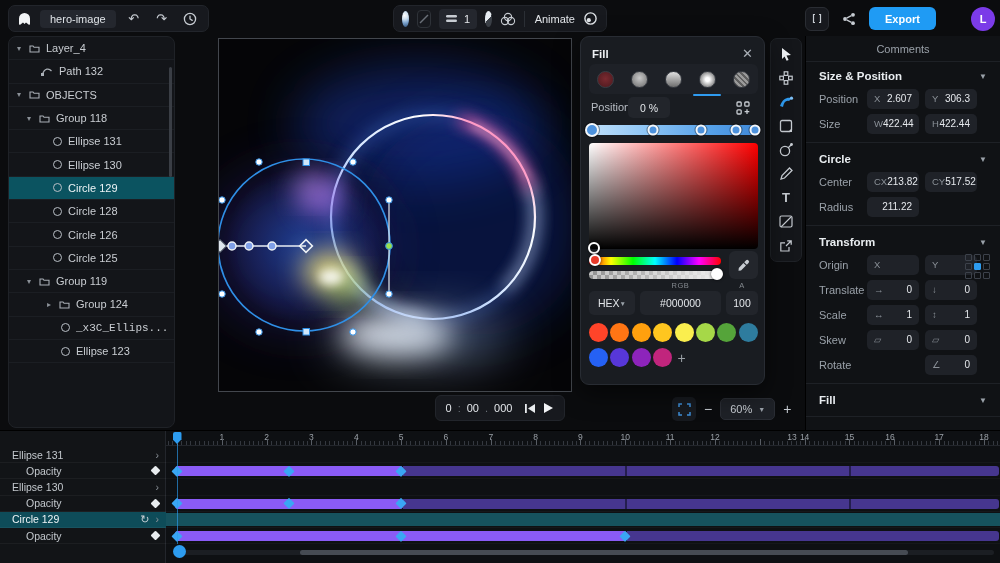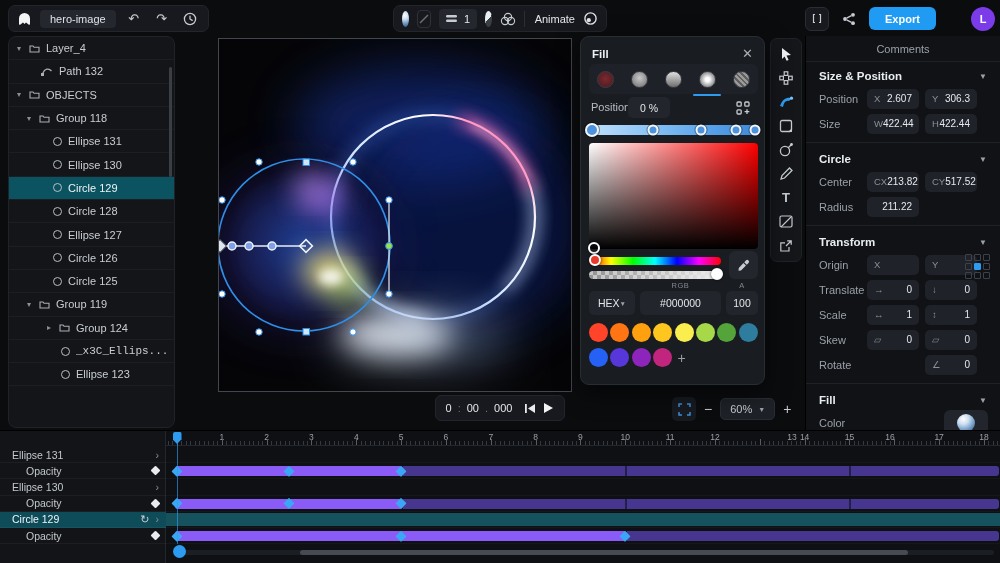--- a/index.html
+++ b/index.html
@@ -242,26 +242,20 @@
       <div class="lrow" style="padding-left: 44px;">
         <span class="licon">
           <span class="circle-glyph"></span>
         </span>
         <span>Circle 128</span>
       </div>
       <div class="lrow" style="padding-left: 44px;">
         <span class="licon">
           <span class="circle-glyph"></span>
         </span>
-        <span>Ellipse 127</span>
-      </div>
-      <div class="lrow" style="padding-left: 44px;">
-        <span class="licon">
-          <span class="circle-glyph"></span>
-        </span>
         <span>Circle 126</span>
       </div>
       <div class="lrow" style="padding-left: 44px;">
         <span class="licon">
           <span class="circle-glyph"></span>
         </span>
         <span>Circle 125</span>
       </div>
       <div class="lrow" style="padding-left: 18px;">
         <span class="lchev">▾</span>
@@ -663,26 +657,20 @@
         <span class="pfield">
           <span class="pfx">∠</span>
           <span class="pval">0</span>
         </span>
       </div>
       <div class="sec-div"></div>
       <div class="sec-head">
         <span>Fill</span>
         <span class="caret">▼</span>
       </div>
-      <div class="prow">
-        <span class="plabel">Color</span>
-        <span class="color-swatch-btn">
-          <span class="sphere" style="width: 18px; height: 18px;"></span>
-        </span>
-      </div>
       <div class="sec-div"></div>
     </div>
 </div>
 
 <div class="abs" id="timeline">
   <div id="tl-tracks" style="position:absolute; left:0; top:0; width:1000px; height:133px;">
       <div class="trackrow" style="top: 16px; left: 0px; width: 1000px;"></div>
       <div class="trackrow" style="top: 32.2px; left: 0px; width: 1000px;">
         <div style="position: absolute; height: 10px; top: 3px; border-radius: 3px; background: rgb(138, 91, 246); left: 175px; width: 228.15px;"></div>
         <div style="position: absolute; height: 10px; top: 3px; border-radius: 0px 3px 3px 0px; background: rgb(70, 54, 143); left: 403.15px; width: 595.85px;"></div>

